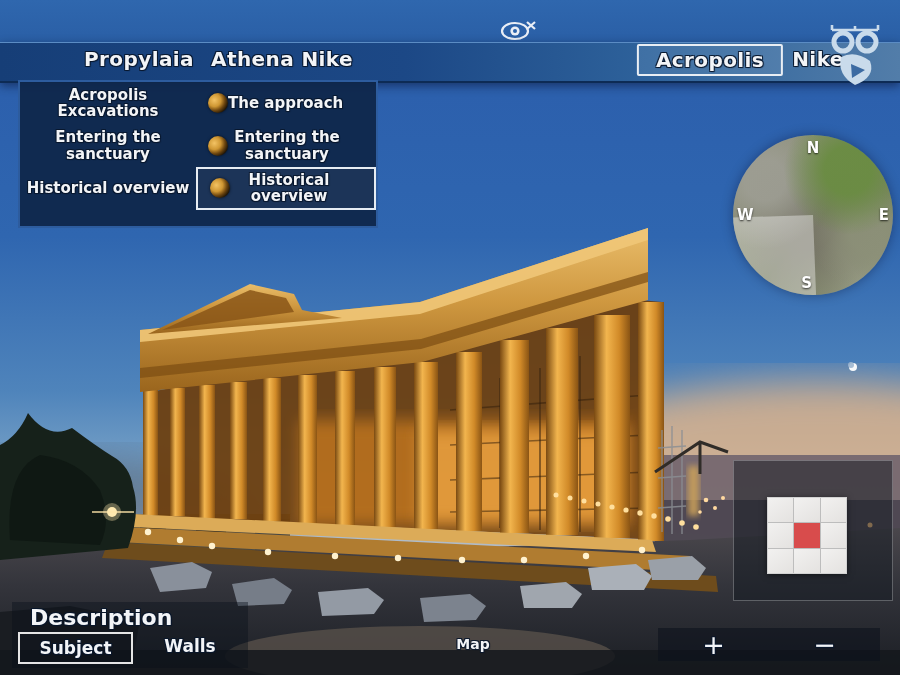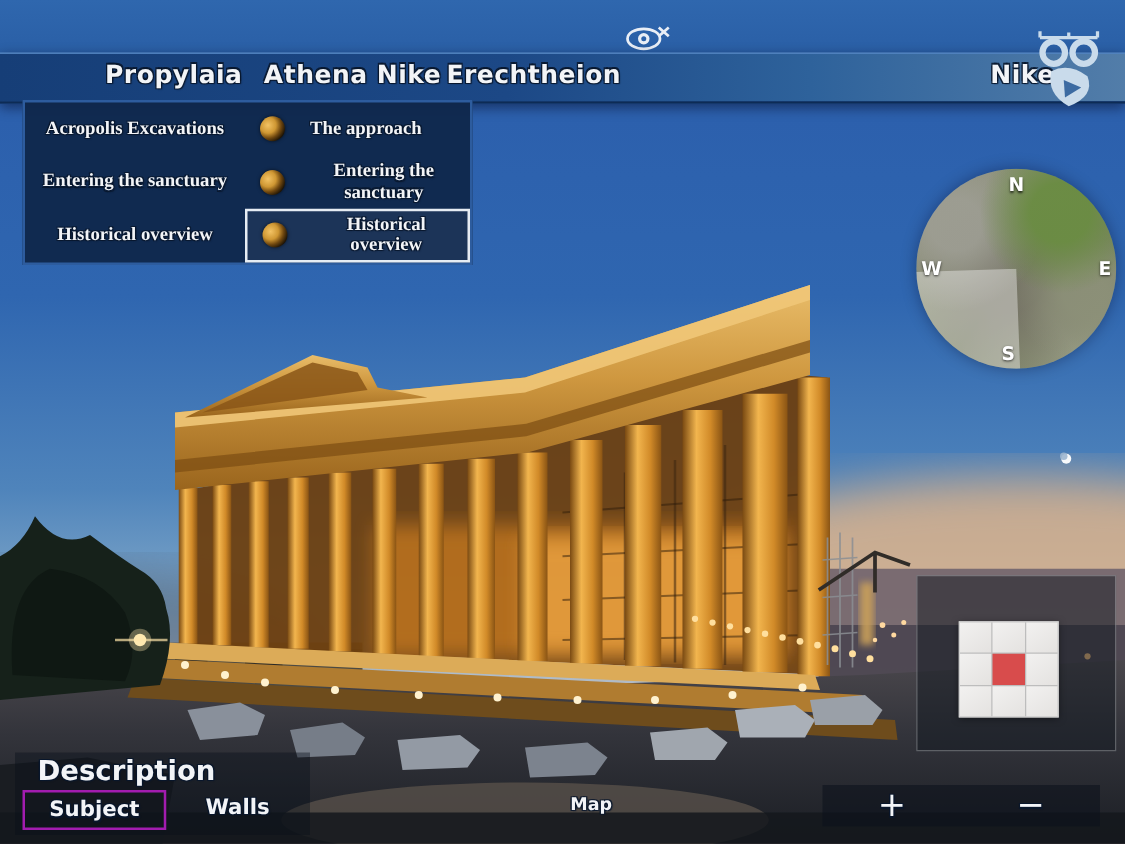--- a/index.html
+++ b/index.html
@@ -20,26 +20,26 @@
   .ot{text-shadow:-1px -1px 0 rgba(8,22,44,.85),1px -1px 0 rgba(8,22,44,.85),
       -1px 1px 0 rgba(8,22,44,.85),1px 1px 1px rgba(8,22,44,.95);}
   .nav-item{position:absolute;top:47px;transform:translateX(-50%);
     font-size:20px;font-weight:700;letter-spacing:.4px;cursor:pointer;white-space:nowrap;margin-left:44px;}
   .nav-item.selected{top:44px;border:2px solid #e9eef4;border-radius:2px;
     background:rgba(195,218,242,.12);padding:2px 17px;}
   .eye-btn{position:absolute;left:497px;top:15px;width:44px;height:30px;cursor:pointer;}
   .owl{position:absolute;left:824px;top:23px;width:62px;height:64px;cursor:pointer;z-index:6;}
 
   
-  .submenu{position:absolute;left:18px;top:80px;width:360px;height:132px;
+  .submenu{position:absolute;left:18px;top:80px;width:360px;height:148px;
     background:rgba(15,39,75,.95);border:2px solid #2d5c9e;box-sizing:border-box;
-    display:grid;grid-template-columns:176px 180px;grid-auto-rows:42.6px;z-index:5;font-family:Liberation Serif, serif;}
+    display:grid;grid-template-columns:176px 180px;grid-auto-rows:42.6px;z-index:5;}
   .sm-left{display:flex;align-items:center;justify-content:center;text-align:center;
     font-size:15px;font-weight:700;line-height:1.12;cursor:pointer;}
-  .sm-right{display:flex;align-items:center;gap:20px;padding-left:12px;box-sizing:border-box;
+  .sm-right{display:flex;align-items:center;gap:0;padding-left:12px;box-sizing:border-box;
     font-size:15px;font-weight:700;line-height:1.12;cursor:pointer;}
   .sm-right .lbl{text-align:center;max-width:118px;}
   .sm-right.sel{border:2px solid #e6ecf3;background:rgba(255,255,255,.05);}
   .moon{width:20px;height:20px;border-radius:50%;flex:0 0 20px;
     background:radial-gradient(circle at 32% 36%,#f3c364 0%,#cf9733 34%,#6f470f 56%,#150e04 78%);
     box-shadow:0 0 3px rgba(0,0,0,.65);}
 
   
   .compass{position:absolute;left:733px;top:135px;width:160px;height:160px;border-radius:50%;
     overflow:hidden;cursor:pointer;z-index:4;
@@ -63,21 +63,21 @@
     gap:1px;background:#bdbdbd;border:1px solid #d2d2d2;
     box-shadow:0 1px 6px rgba(0,0,0,.5);}
   .tile-cell{background:linear-gradient(145deg,#f2f1f0,#e4e2e0);cursor:pointer;}
   .tile-cell.active{background:#d84c4c;}
 
   
   .bl-panel{position:absolute;left:12px;top:602px;width:236px;height:66px;
     background:rgba(10,16,26,.42);z-index:4;}
   .desc-label{position:absolute;left:30px;top:605px;font-size:22px;font-weight:700;cursor:pointer;z-index:5;}
   .subject-box{position:absolute;left:18px;top:632px;width:111px;height:28px;
-    border:2px solid #a21caf;display:flex;align-items:center;justify-content:center;
+    border:2px solid #e5e5e5;display:flex;align-items:center;justify-content:center;
     font-size:17px;font-weight:700;cursor:pointer;z-index:5;}
   .image-label{position:absolute;left:190px;top:636px;transform:translateX(-50%);
     font-size:17px;font-weight:700;cursor:pointer;z-index:5;}
   .map-label{position:absolute;left:473px;top:636px;transform:translateX(-50%);
     font-size:14px;font-weight:700;cursor:pointer;z-index:5;}
   .zoom-bar{position:absolute;left:658px;top:628px;width:222px;height:33px;
     background:rgba(12,18,28,.58);display:flex;align-items:center;z-index:5;}
   .zoom-btn{flex:1;text-align:center;font-size:27px;font-weight:400;line-height:30px;cursor:pointer;}
 </style>
 </head>
@@ -274,21 +274,21 @@
       <circle cx="18" cy="16" r="4.6" fill="#e9eef6"></circle>
       <circle cx="18" cy="16" r="2" fill="#2b62aa"></circle>
       <line x1="30" y1="7" x2="38" y2="14" stroke="#e9eef6" stroke-width="2.2"></line>
       <line x1="38" y1="7" x2="30" y2="14" stroke="#e9eef6" stroke-width="2.2"></line>
     </svg>
   </div>
 
   <div class="nav-bar"></div>
   <div class="nav-item ot" style="left:95px">Propylaia</div>
   <div class="nav-item ot" style="left:238px">Athena Nike</div>
-  <div class="nav-item ot" style="left:383px">Erechtheion</div>
+  <div class="nav-item selected ot" style="left:666px">Acropolis</div>
   <div class="nav-item ot" style="left:774px">Nike</div>
 
   <div class="owl">
     <svg width="62" height="64" viewBox="0 0 62 64">
       <g stroke="#c9dbeb" stroke-width="2.6" fill="none">
         <line x1="8" y1="7" x2="54" y2="7"></line>
         <line x1="8" y1="7" x2="8" y2="2"></line>
           <line x1="31" y1="7" x2="31" y2="3"></line>
           <line x1="54" y1="7" x2="54" y2="2"></line>
       </g>

